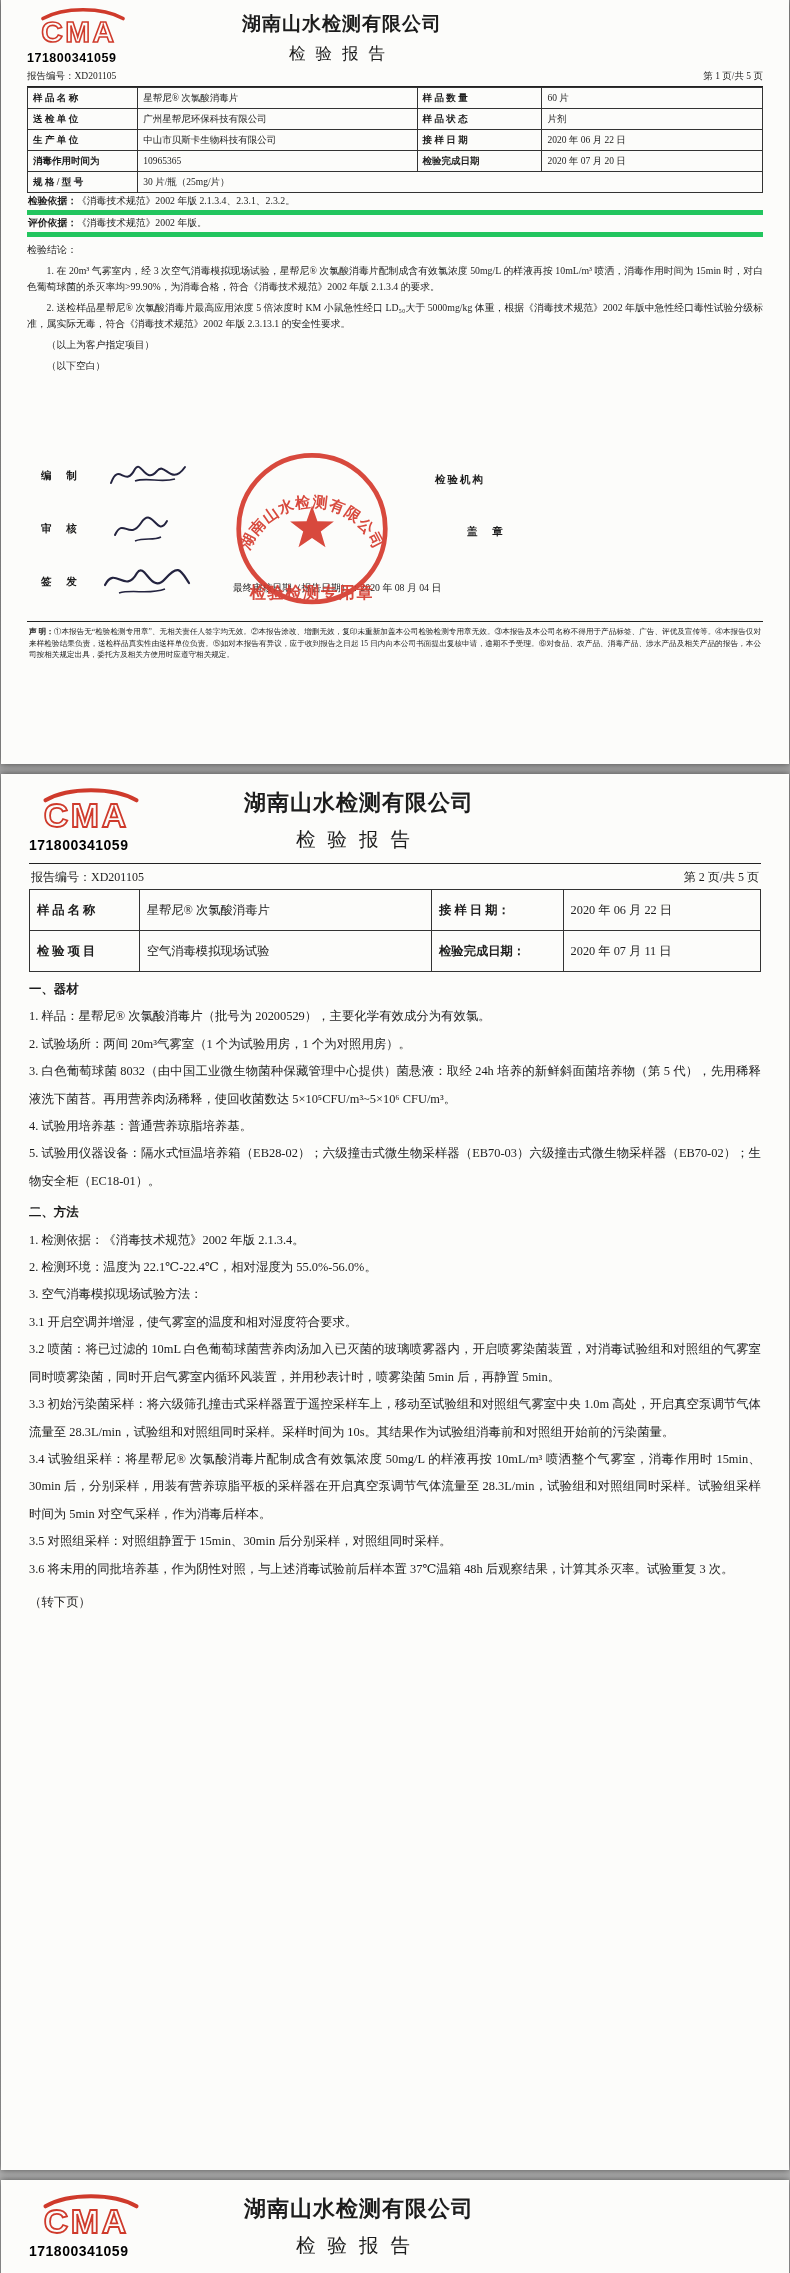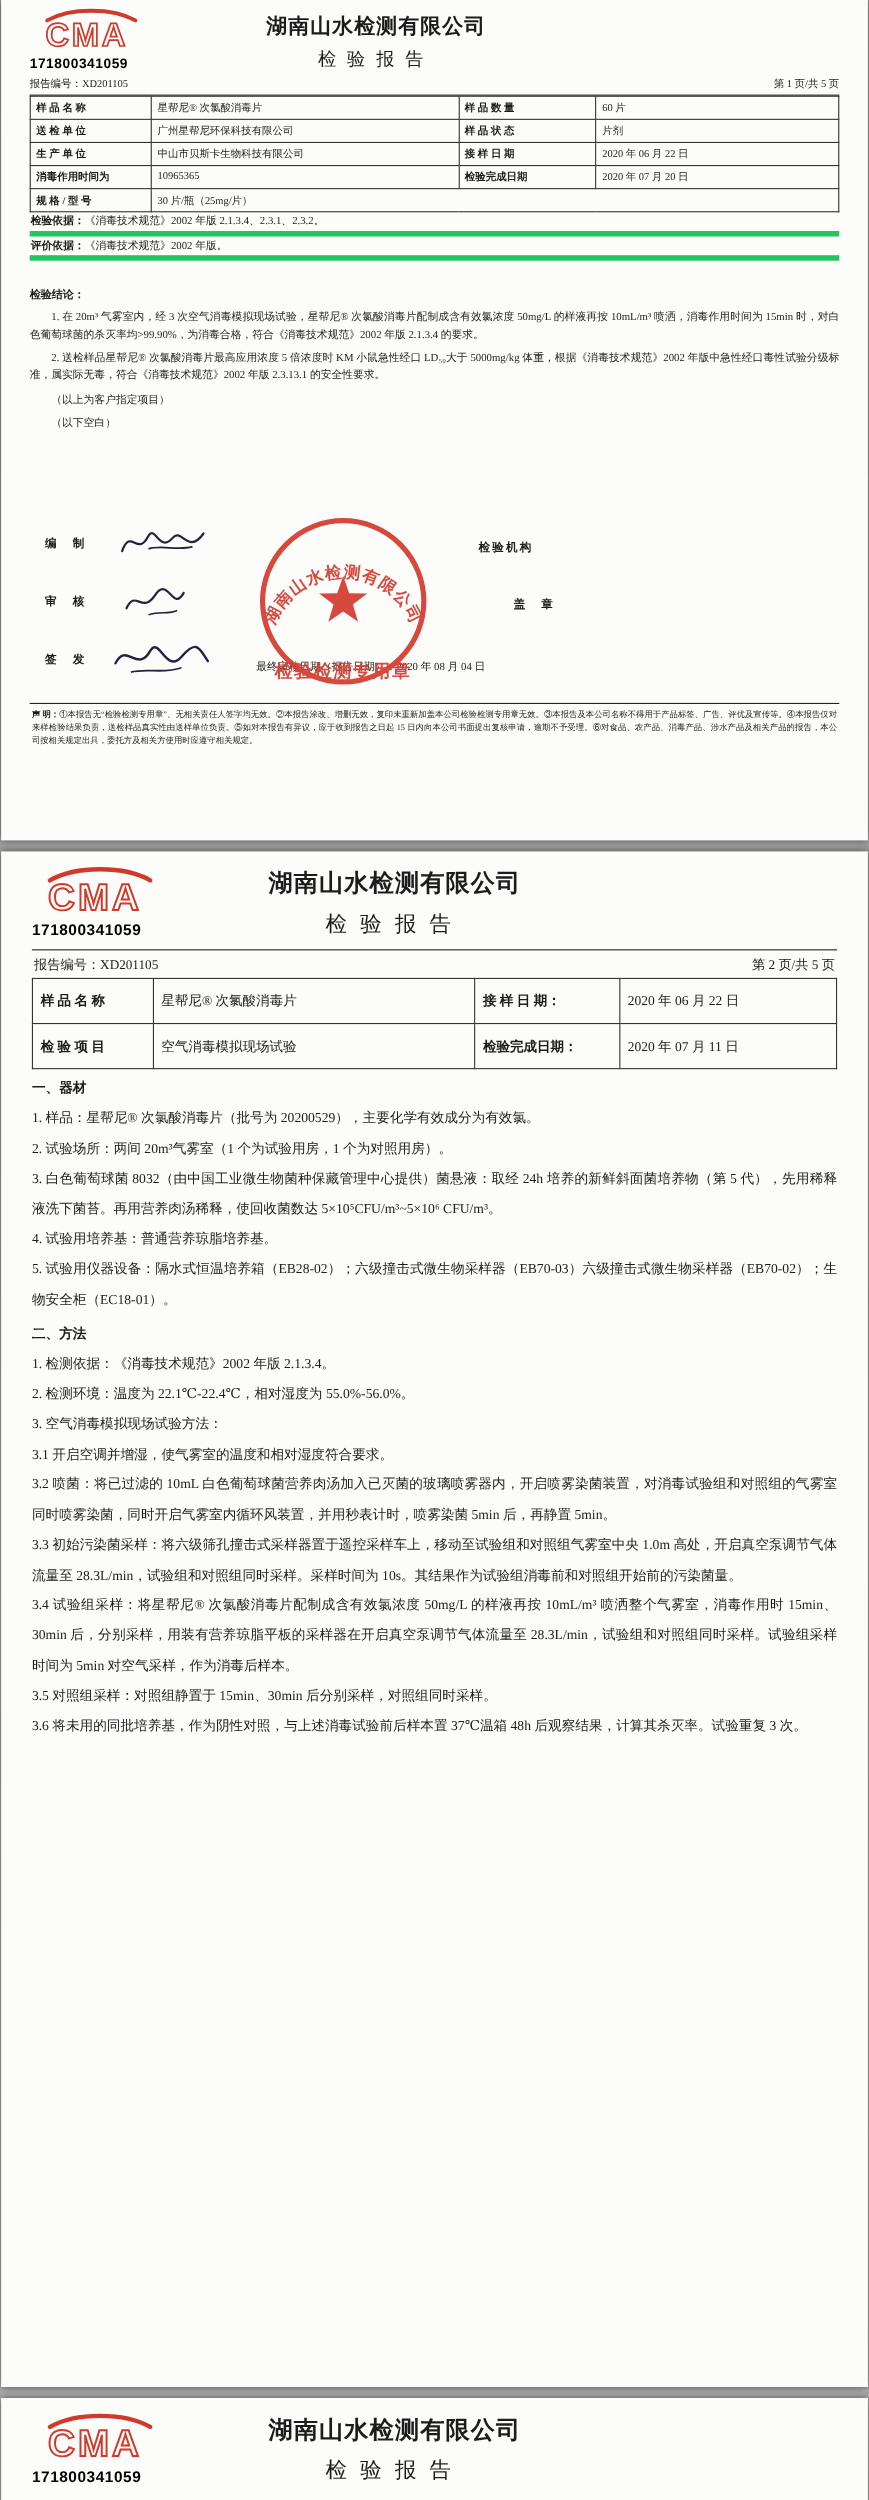--- a/index.html
+++ b/index.html
@@ -23,21 +23,21 @@
   .p1 .cma-num{font-size:12.5px;margin-top:1px}
   .p1 .titles{width:330px;padding-top:3px}
   .p1 .co{font-size:19px;letter-spacing:1px}
   .p1 .rt{font-size:16.5px;letter-spacing:10px;margin-top:6px}
   .repline1{display:flex;justify-content:space-between;font-size:9.5px;margin-top:5px;padding-bottom:3px;border-bottom:1.5px solid #222}
   table{width:100%;border-collapse:collapse}
   .t1 td{border:1px solid #333;font-size:9.5px;padding:1px 5px;height:18px}
   .lab{font-weight:bold}
   .basis{padding:2px 1px;border-bottom:5px solid #22c55e;font-size:9.8px}
   .basis .bl{font-weight:bold}
-  .concl-h{font-weight:bold;font-size:10px;margin-top:24px}
+  .concl-h{font-weight:normal;font-size:10px;margin-top:6px}
   .para{font-size:9.8px;line-height:15.5px;text-align:justify;text-indent:2em;margin-top:6px}
   .note{font-size:9.8px;text-indent:2em;margin-top:8px}
   .signarea{position:relative;height:150px;margin-top:92px;font-size:10.5px}
   .slabel{font-weight:bold;letter-spacing:6px;position:absolute;left:14px}
   .sig{position:absolute;width:95px;height:36px}
   .jigou{position:absolute;left:408px;top:8px;font-weight:bold;letter-spacing:2px}
   .gaizhang{position:absolute;left:440px;top:60px;font-weight:bold;letter-spacing:6px}
   .seal{position:absolute;left:196px;top:-18px;width:178px;height:178px;z-index:2;opacity:.92}
   .dateline{position:absolute;left:206px;top:117px;font-size:9.8px;z-index:1}
   .statement{margin-top:6px;border-top:1.5px solid #222;padding:4px 2px 0;font-size:7.6px;line-height:11.6px;text-align:justify}
@@ -231,20 +231,21 @@
       <div class="sechead">二、方法</div>
       <div>1. 检测依据：《消毒技术规范》2002 年版 2.1.3.4。</div>
       <div>2. 检测环境：温度为 22.1℃-22.4℃，相对湿度为 55.0%-56.0%。</div>
       <div>3. 空气消毒模拟现场试验方法：</div>
       <div>3.1 开启空调并增湿，使气雾室的温度和相对湿度符合要求。</div>
       <div>3.2 喷菌：将已过滤的 10mL 白色葡萄球菌营养肉汤加入已灭菌的玻璃喷雾器内，开启喷雾染菌装置，对消毒试验组和对照组的气雾室同时喷雾染菌，同时开启气雾室内循环风装置，并用秒表计时，喷雾染菌 5min 后，再静置 5min。</div>
       <div>3.3 初始污染菌采样：将六级筛孔撞击式采样器置于遥控采样车上，移动至试验组和对照组气雾室中央 1.0m 高处，开启真空泵调节气体流量至 28.3L/min，试验组和对照组同时采样。采样时间为 10s。其结果作为试验组消毒前和对照组开始前的污染菌量。</div>
       <div>3.4 试验组采样：将星帮尼® 次氯酸消毒片配制成含有效氯浓度 50mg/L 的样液再按 10mL/m³ 喷洒整个气雾室，消毒作用时 15min、30min 后，分别采样，用装有营养琼脂平板的采样器在开启真空泵调节气体流量至 28.3L/min，试验组和对照组同时采样。试验组采样时间为 5min 对空气采样，作为消毒后样本。</div>
       <div>3.5 对照组采样：对照组静置于 15min、30min 后分别采样，对照组同时采样。</div>
       <div>3.6 将未用的同批培养基，作为阴性对照，与上述消毒试验前后样本置 37℃温箱 48h 后观察结果，计算其杀灭率。试验重复 3 次。</div>
+      <div class="turnpage">（转下页）</div>
     </div>
   </div>
 
   <div class="sep"></div>
 
   <div class="page p3">
     <div class="hdr">
       <div class="logo-wrap">
         <svg class="cma-logo" viewBox="0 0 130 56">
           <path d="M14 16 C 40 1, 90 1, 116 16" fill="none" stroke="#cf3a2b" stroke-width="4.5" stroke-linecap="round"></path>

